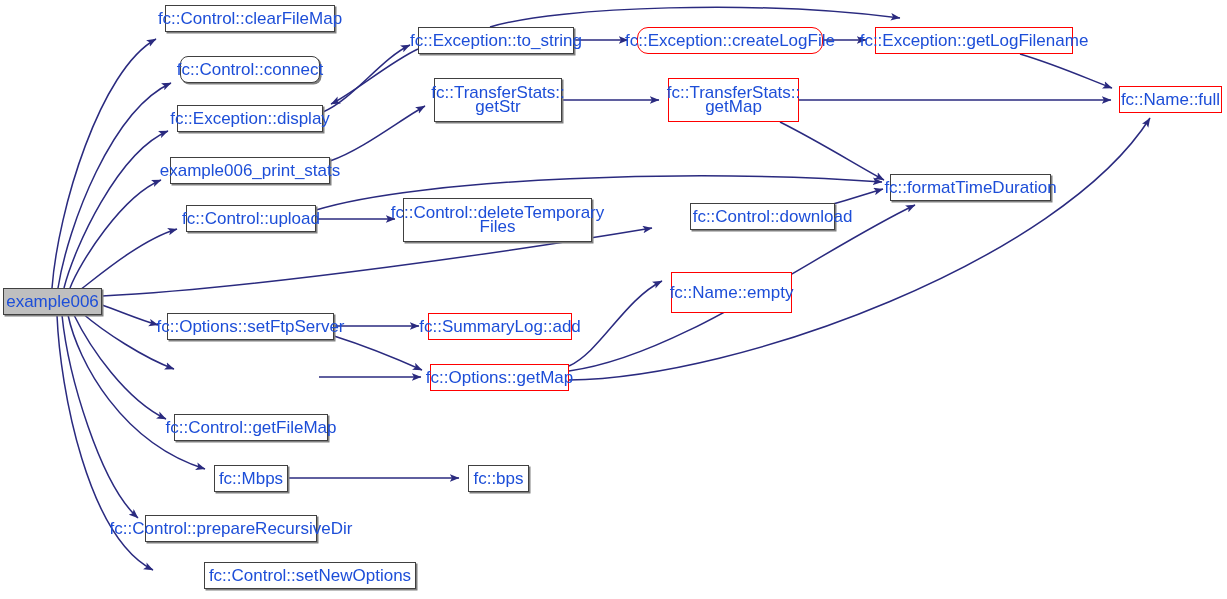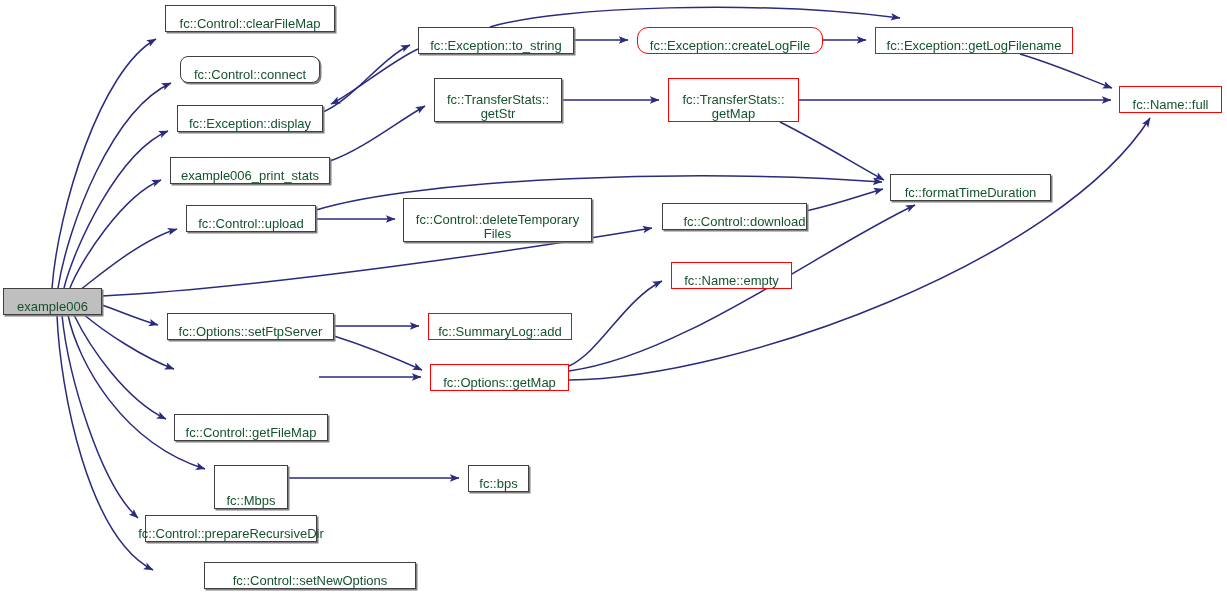--- a/index.html
+++ b/index.html
@@ -27,26 +27,26 @@
     position: absolute;
     left: 0;
     top: 0;
     width: 1227px;
     height: 599px;
   }
   .node {
     position: absolute;
     box-sizing: border-box;
     display: flex;
-    align-items: flex-end;
+    align-items: center;
     justify-content: center;
     text-align: center;
-    font-size: 13px;
+    font-size: 17px;
     line-height: 14px;
-    color: #14532d;
+    color: #1d4ed8;
     background: #ffffff;
     border: 1px solid #404040;
     box-shadow: 1.5px 1.5px 0 0 #808080;
     white-space: pre;
     letter-spacing: 0px;
     cursor: pointer;
   }
   .node.red {
     border: 1px solid #ff0000;
     box-shadow: none;
@@ -114,33 +114,33 @@
 
   <div id="node-layer">
       <div class="node current" style="left: 3px; top: 288px; width: 99px; height: 27px;"><span>example006</span></div>
       <div class="node" style="left: 165px; top: 5px; width: 170px; height: 27px;"><span>fc::Control::clearFileMap</span></div>
       <div class="node" style="left: 180px; top: 56px; width: 140px; height: 27px; border-radius: 8px;"><span>fc::Control::connect</span></div>
       <div class="node" style="left: 177px; top: 105px; width: 146px; height: 27px;"><span>fc::Exception::display</span></div>
       <div class="node" style="left: 170px; top: 157px; width: 160px; height: 27px;"><span>example006_print_stats</span></div>
       <div class="node" style="left: 186px; top: 205px; width: 130px; height: 27px;"><span>fc::Control::upload</span></div>
       <div class="node" style="left: 167px; top: 313px; width: 167px; height: 27px;"><span>fc::Options::setFtpServer</span></div>
       <div class="node" style="left: 174px; top: 414px; width: 154px; height: 27px;"><span>fc::Control::getFileMap</span></div>
-      <div class="node" style="left: 214px; top: 465px; width: 74px; height: 44px;"><span>fc::Mbps</span></div>
+      <div class="node" style="left: 214px; top: 465px; width: 74px; height: 27px;"><span>fc::Mbps</span></div>
       <div class="node" style="left: 145px; top: 515px; width: 172px; height: 27px;"><span>fc::Control::prepareRecursiveDir</span></div>
       <div class="node" style="left: 160px; top: 562px; width: 212px; height: 27px; margin-left: 44px;"><span>fc::Control::setNewOptions</span></div>
       <div class="node" style="left: 418px; top: 27px; width: 156px; height: 27px;"><span>fc::Exception::to_string</span></div>
       <div class="node" style="left: 434px; top: 78px; width: 128px; height: 44px;"><span>fc::TransferStats::
 getStr</span></div>
       <div class="node" style="left: 403px; top: 198px; width: 189px; height: 44px;"><span>fc::Control::deleteTemporary
 Files</span></div>
       <div class="node red" style="left: 428px; top: 313px; width: 144px; height: 27px;"><span>fc::SummaryLog::add</span></div>
       <div class="node red" style="left: 430px; top: 364px; width: 139px; height: 27px;"><span>fc::Options::getMap</span></div>
       <div class="node red" style="left: 637px; top: 27px; width: 186px; height: 27px; border-radius: 11px;"><span>fc::Exception::createLogFile</span></div>
       <div class="node red" style="left: 668px; top: 78px; width: 131px; height: 44px;"><span>fc::TransferStats::
 getMap</span></div>
-      <div class="node" style="left: 662px; top: 203px; width: 145px; height: 27px; padding-left: 20px;"><span>fc::Control::download</span></div>
-      <div class="node red" style="left: 671px; top: 262px; width: 121px; height: 27px;"><span>fc::Name::empty</span></div>
+      <div class="node" style="left: 690px; top: 203px; width: 145px; height: 27px; padding-left: 20px;"><span>fc::Control::download</span></div>
+      <div class="node red" style="left: 671px; top: 272px; width: 121px; height: 41px;"><span>fc::Name::empty</span></div>
       <div class="node red" style="left: 875px; top: 27px; width: 198px; height: 27px;"><span>fc::Exception::getLogFilename</span></div>
       <div class="node" style="left: 890px; top: 174px; width: 161px; height: 27px;"><span>fc::formatTimeDuration</span></div>
       <div class="node red" style="left: 1119px; top: 86px; width: 103px; height: 27px;"><span>fc::Name::full</span></div>
       <div class="node" style="left: 468px; top: 465px; width: 61px; height: 27px;"><span>fc::bps</span></div>
     </div>
 </div>
 
 </body></html>

